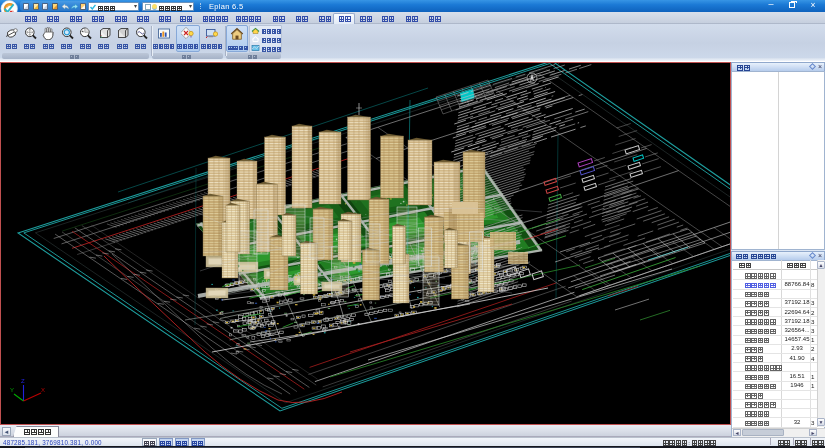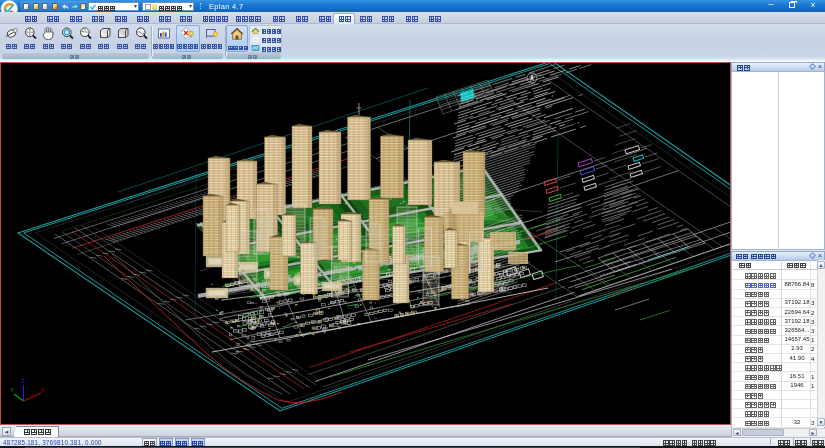--- a/index.html
+++ b/index.html
@@ -40,21 +40,21 @@
 <span class="abs" style="left:9px;top:1.5px"><i class="cj" style="width:5px;height:5px;--g:#222;margin-right:1px;"></i><i class="cj" style="width:5px;height:5px;--g:#222;margin-right:1px;"></i><i class="cj" style="width:5px;height:5px;--g:#222;margin-right:1px;"></i></span>
 <span class="abs" style="right:1px;top:-1.5px;color:#444;font-size:6px">▾</span>
   </div>
 <div class="abs" style="left:142px;top:2px;width:52px;height:9px;background:#fff;border:1px solid #6a92bc;border-radius:1px">
 <div class="abs" style="left:1.5px;top:1px;width:6px;height:6px;border:0.8px solid #8ab;background:#fff"></div>
 <div class="abs" style="left:9px;top:1px;width:5px;height:6px;background:radial-gradient(circle at 50% 40%,#ffe066 45%,#7ab0e0 75%);border-radius:50%"></div>
 <span class="abs" style="left:16px;top:1.5px"><i class="cj" style="width:5px;height:5px;--g:#222;margin-right:1px;"></i><i class="cj" style="width:5px;height:5px;--g:#222;margin-right:1px;"></i><i class="cj" style="width:5px;height:5px;--g:#222;margin-right:1px;"></i><i class="cj" style="width:5px;height:5px;--g:#222;margin-right:1px;"></i></span>
 <span class="abs" style="right:1px;top:-1.5px;color:#444;font-size:6px">▾</span>
   </div>
 <div class="abs" style="left:200px;top:3px;width:3px;height:6px;border-left:1px dotted #a8c8e8"></div>
-<div class="abs" style="left:209px;top:1.5px;color:#fff;font-size:7.5px;letter-spacing:0.3px">Eplan 4.7</div>
+<div class="abs" style="left:209px;top:1.5px;color:#fff;font-size:7.5px;letter-spacing:0.3px">Eplan 6.5</div>
 <div class="abs" style="left:766px;top:0;width:10px;height:10px;color:#fff;font-size:9px;text-align:center;line-height:8px">–</div>
 <div class="abs" style="left:789px;top:2px;width:6px;height:5.5px;border:1px solid #fff"></div>
 <div class="abs" style="left:791px;top:0.5px;width:6px;height:2px;border:1px solid #fff;border-bottom:none"></div>
 <div class="abs" style="left:808px;top:0;width:10px;height:10px;color:#fff;font-size:8.5px;text-align:center;line-height:10px">×</div>
 <div class="abs" style="left:0;top:12px;width:825px;height:12px;background:linear-gradient(180deg,#d8dfeb,#c6cfde);border-bottom:1px solid #aeb8ca"></div>
 <div class="abs" style="left:333px;top:12.5px;width:22px;height:11.5px;background:linear-gradient(180deg,#fafcfe,#e2eaf6);border:1px solid #9aaccc;border-bottom:none;border-radius:2px 2px 0 0"></div>
 <span class="tb" style="left:25.0px;width:12px"><i class="cj" style="width:5.5px;height:5.5px;--g:#2743a6;margin-right:1px;"></i><i class="cj" style="width:5.5px;height:5.5px;--g:#2743a6;margin-right:1px;"></i></span>
 <span class="tb" style="left:47.0px;width:12px"><i class="cj" style="width:5.5px;height:5.5px;--g:#2743a6;margin-right:1px;"></i><i class="cj" style="width:5.5px;height:5.5px;--g:#2743a6;margin-right:1px;"></i></span>
 <span class="tb" style="left:69.5px;width:12px"><i class="cj" style="width:5.5px;height:5.5px;--g:#2743a6;margin-right:1px;"></i><i class="cj" style="width:5.5px;height:5.5px;--g:#2743a6;margin-right:1px;"></i></span>
 <span class="tb" style="left:92.0px;width:12px"><i class="cj" style="width:5.5px;height:5.5px;--g:#2743a6;margin-right:1px;"></i><i class="cj" style="width:5.5px;height:5.5px;--g:#2743a6;margin-right:1px;"></i></span>

